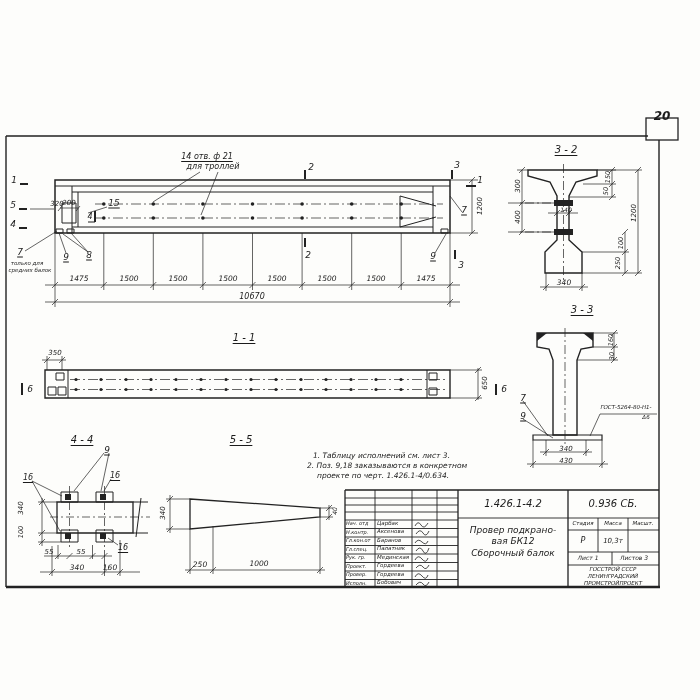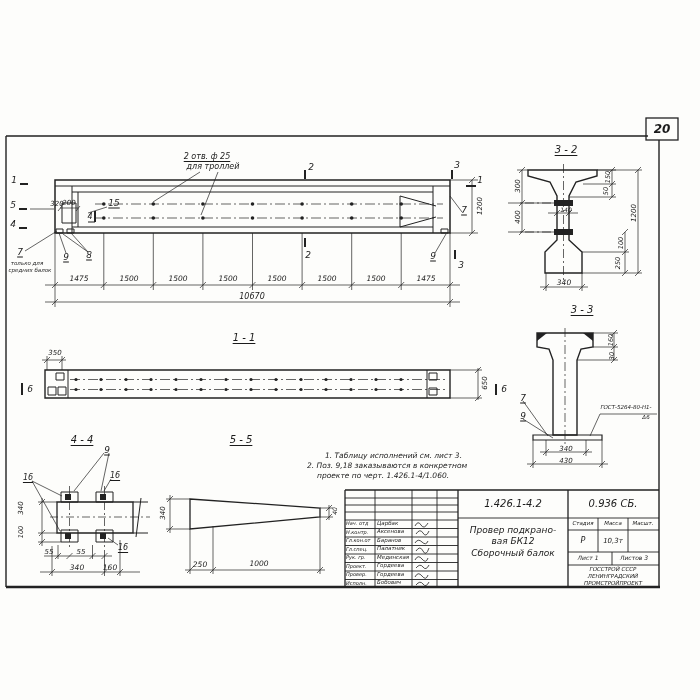--- a/index.html
+++ b/index.html
@@ -202,23 +202,23 @@
     </g>
 
     <g stroke-width="0.8">
       <path d="M415,526 q3,-6 6,-1 t7,-2 M416,534 q4,-6 7,-1 t6,-2 M415,543 q3,-5 7,-1 t6,-1
                M416,551 q4,-6 7,0 t6,-3 M415,560 q3,-6 7,-1 t6,-1 M416,568 q4,-5 7,-1 t6,-2
                M415,577 q3,-6 7,-1 t6,-1 M416,585 q4,-5 7,-1 t6,-2"></path>
     </g>
   </g>
 </svg>
 
-<span class="t f12 b cc" style="left:662px;top:129px">20</span>
-
-<span class="t f8 cc u" style="left:207px;top:157px">2 отв. ф 25</span>
+<span class="t f12 b cc" style="left:662px;top:116px">20</span>
+
+<span class="t f8 cc u" style="left:207px;top:157px">14 отв. ф 21</span>
 <span class="t f8 cc" style="left:213px;top:167px">для троллей</span>
 <span class="t f9 cc" style="left:14px;top:180px">1</span>
 <span class="t f9 cc" style="left:13px;top:205px">5</span>
 <span class="t f9 cc" style="left:13px;top:224px">4</span>
 <span class="t f8 cc" style="left:90px;top:217px">4</span>
 <span class="t f9 cc" style="left:311px;top:167px">2</span>
 <span class="t f9 cc" style="left:308px;top:255px">2</span>
 <span class="t f9 cc" style="left:457px;top:165px">3</span>
 <span class="t f9 cc" style="left:461px;top:265px">3</span>
 <span class="t f9 cc" style="left:480px;top:180px">1</span>
@@ -281,23 +281,23 @@
 <span class="t f7 cc" style="left:81px;top:552px">55</span>
 <span class="t f75 cc" style="left:77px;top:568px">340</span>
 <span class="t f75 cc" style="left:110px;top:568px">160</span>
 
 <span class="t f10 cc u" style="left:241px;top:440px">5 - 5</span>
 <span class="t f7 rc" style="left:163px;top:513px">340</span>
 <span class="t f75 cc" style="left:200px;top:565px">250</span>
 <span class="t f75 cc" style="left:259px;top:564px">1000</span>
 <span class="t f6 rc" style="left:335px;top:511px">40</span>
 
-<span class="t f75" style="left:325px;top:452px">1. Таблицу исполнений см. лист 3.</span>
+<span class="t f75" style="left:313px;top:452px">1. Таблицу исполнений см. лист 3.</span>
 <span class="t f75" style="left:307px;top:462px">2. Поз. 9,18 заказываются в конкретном</span>
-<span class="t f75" style="left:317px;top:472px">проекте по черт. 1.426.1-4/1.060.</span>
+<span class="t f75" style="left:317px;top:472px">проекте по черт. 1.426.1-4/0.634.</span>
 
 <span class="t f10 cc" style="left:513px;top:504px">1.426.1-4.2</span>
 <span class="t f10 cc" style="left:613px;top:504px">0.936 СБ.</span>
 <span class="t f9 cc" style="left:513px;top:530px">Провер подкрано-</span>
 <span class="t f9 cc" style="left:513px;top:541px">вая БК12</span>
 <span class="t f9 cc" style="left:513px;top:553px">Сборочный балок</span>
 <span class="t f55 cc" style="left:583px;top:524px">Стадия</span>
 <span class="t f55 cc" style="left:613px;top:524px">Масса</span>
 <span class="t f55 cc" style="left:643px;top:524px">Масшт.</span>
 <span class="t f8 cc" style="left:583px;top:541px">Р</span>

